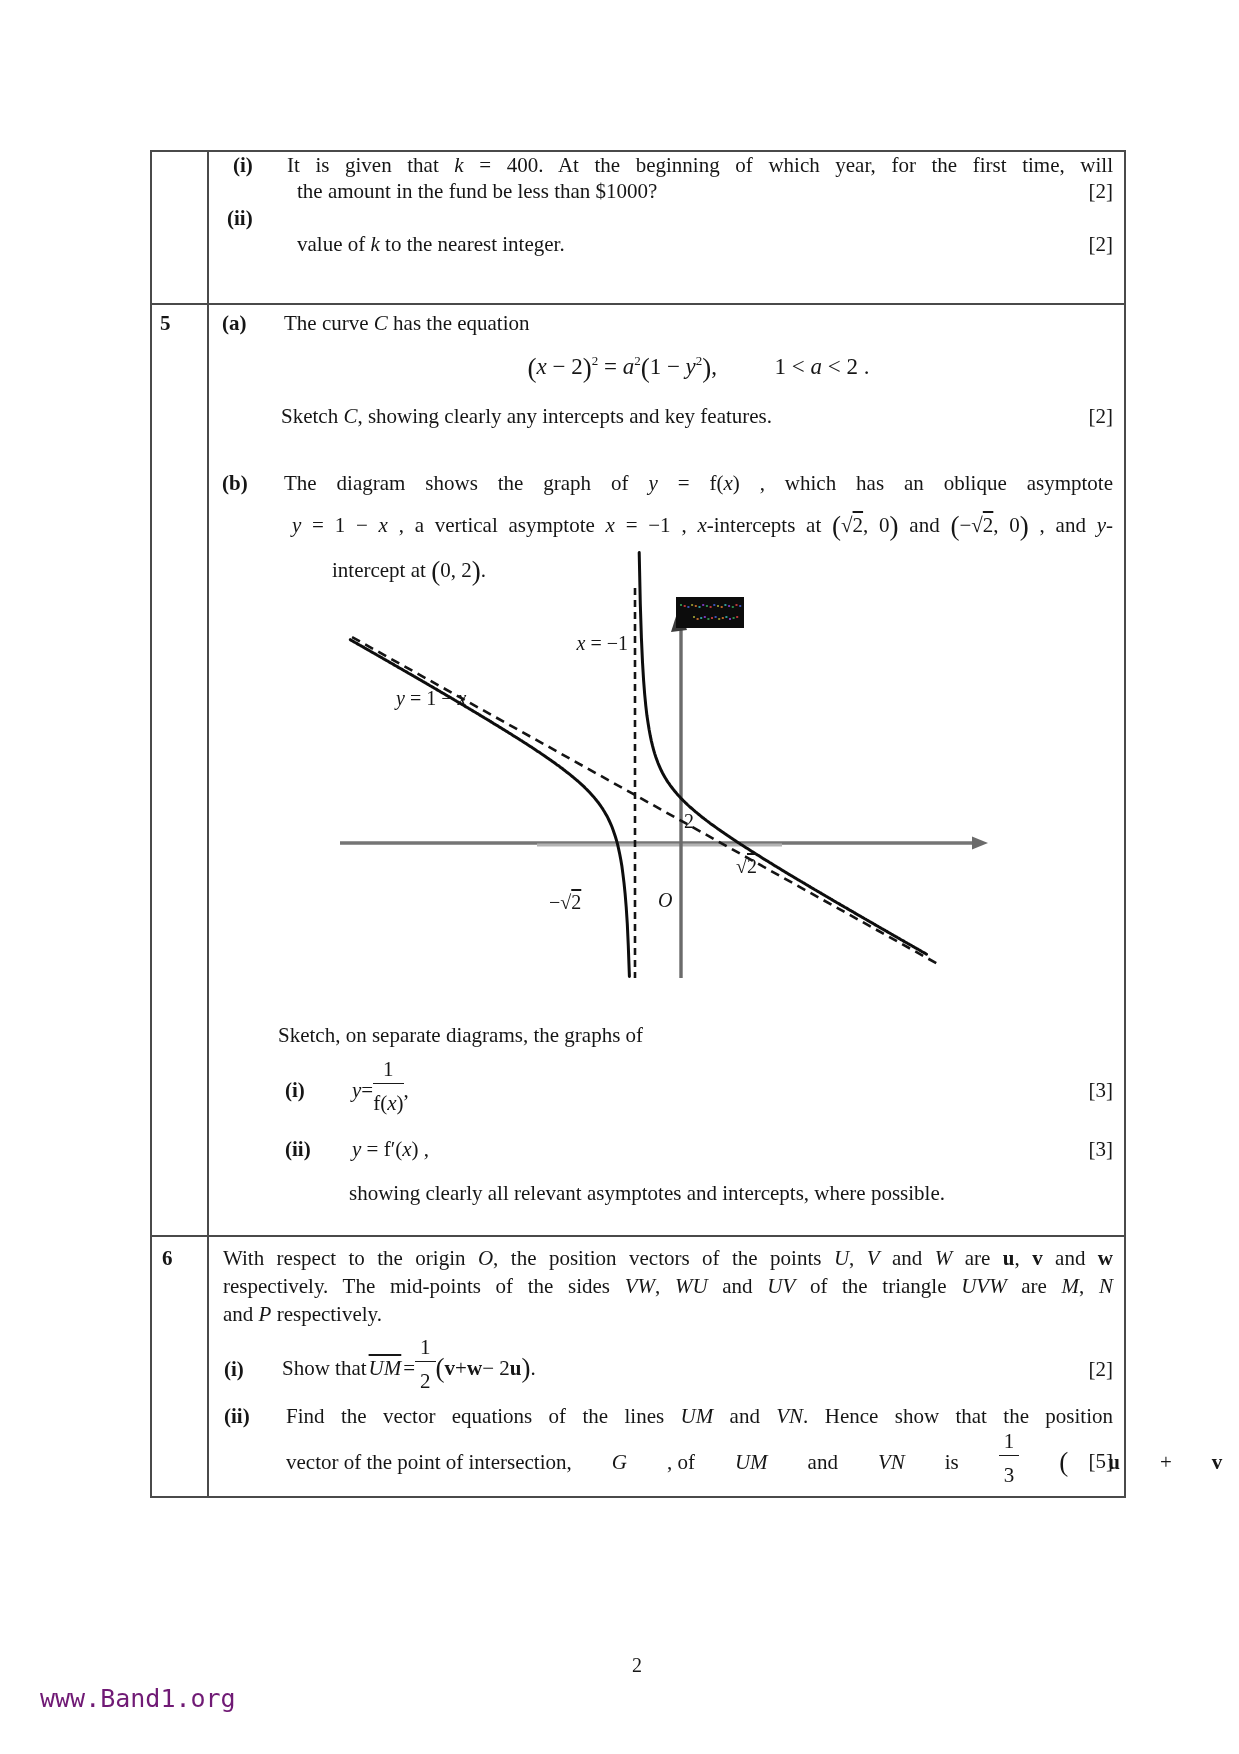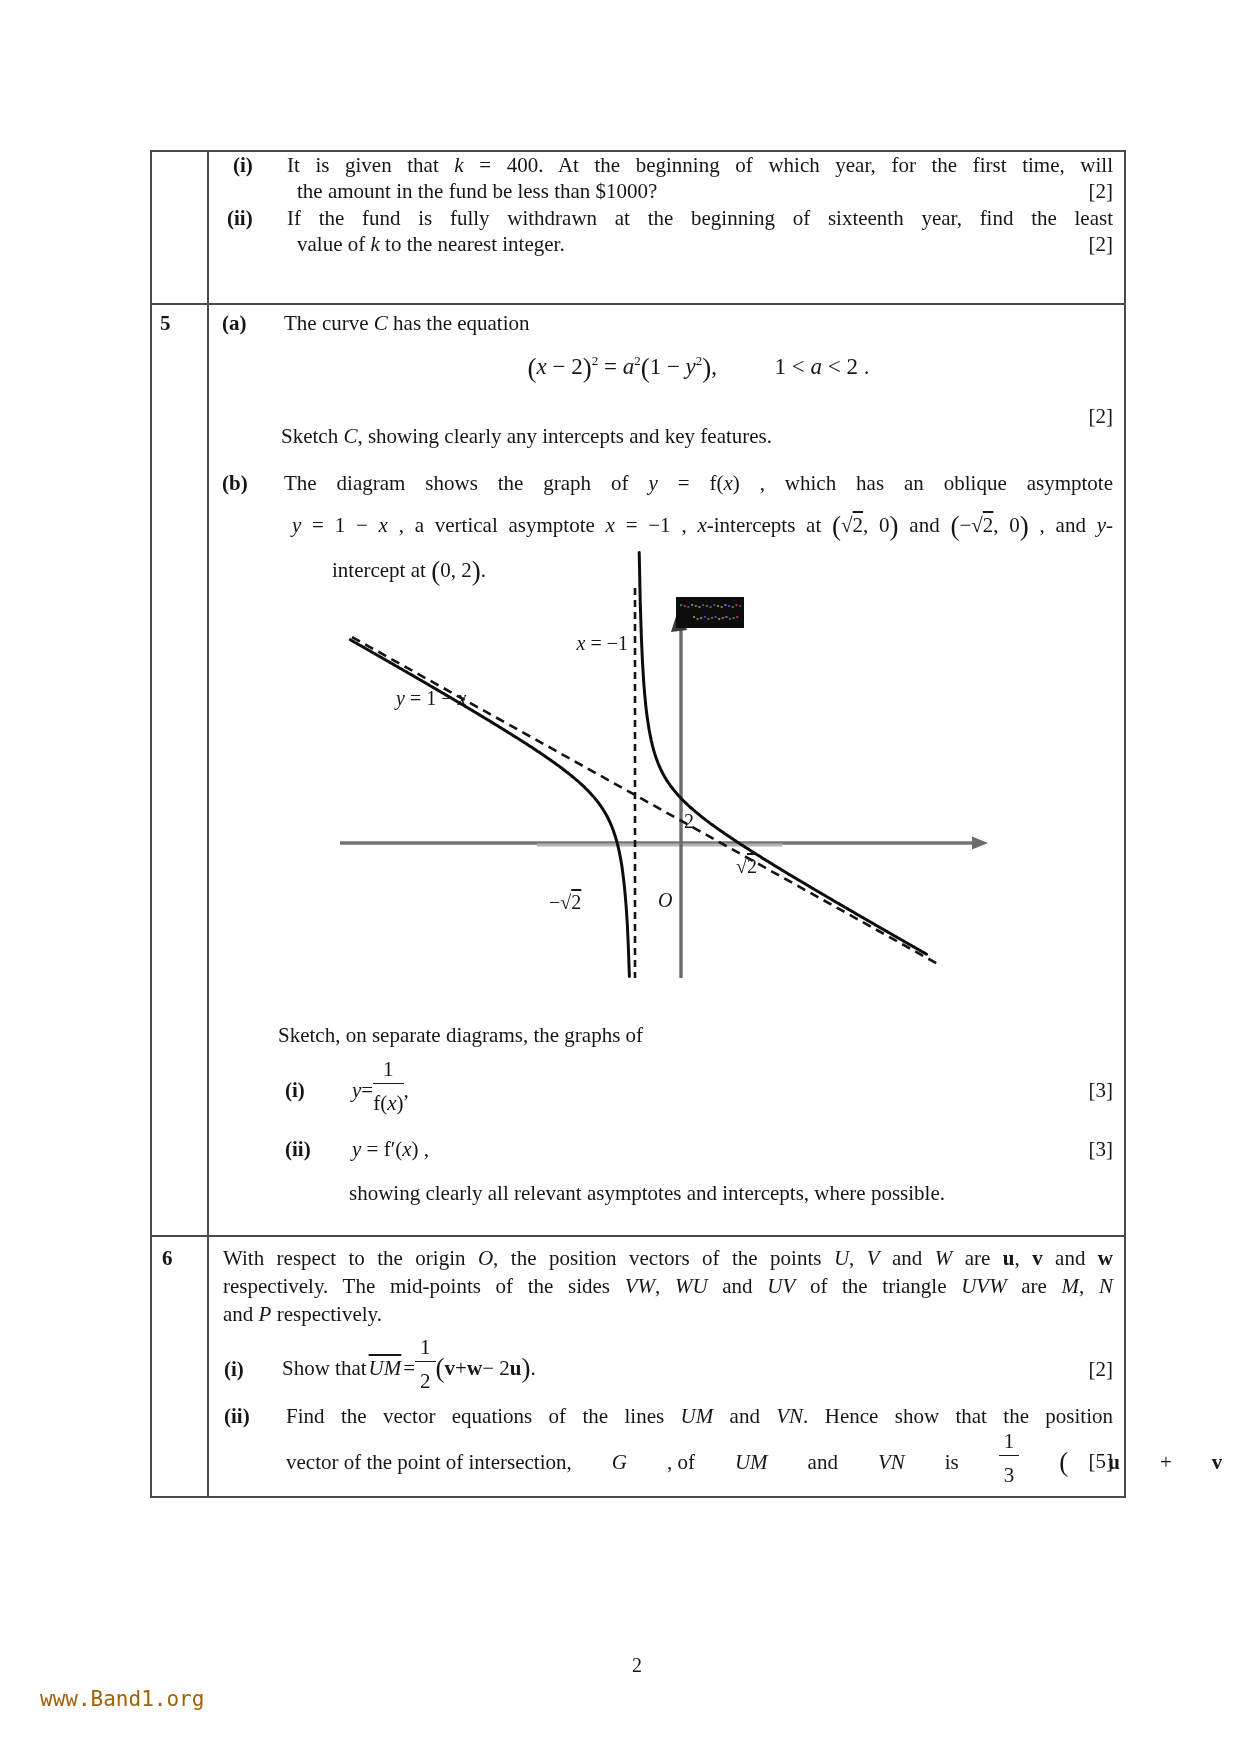--- a/index.html
+++ b/index.html
@@ -35,29 +35,28 @@
   <div class="rule" style="left:1124px;top:150px;width:2px;height:1348px;"></div>
   <div class="rule" style="left:207px;top:150px;width:2px;height:1348px;"></div>
   <div class="rule" style="left:150px;top:303px;width:976px;height:2px;"></div>
   <div class="rule" style="left:150px;top:1235px;width:976px;height:2px;"></div>
 
   <div class="ln bold" style="left:233px;top:152px;">(i)</div>
   <div class="ln jlast" style="left:287px;top:152px;width:826px;">It is given that <i>k</i> = 400. At the beginning of which year, for the first time, will</div>
   <div class="ln" style="left:297px;top:178px;">the amount in the fund be less than $1000?</div>
   <div class="mark" style="top:178px;">[2]</div>
   <div class="ln bold" style="left:227px;top:205px;">(ii)</div>
-  <div class="ln jlast" style="left:287px;top:205px;width:826px;">If the fund is fully withdrawn at the beginning of sixteenth year, find the least</div>
   <div class="ln" style="left:297px;top:231px;">value of <i>k</i> to the nearest integer.</div>
   <div class="mark" style="top:231px;">[2]</div>
 
   <div class="ln bold" style="left:160px;top:310px;">5</div>
   <div class="ln bold" style="left:222px;top:310px;">(a)</div>
   <div class="ln" style="left:284px;top:310px;">The curve <i>C</i> has the equation</div>
   <div class="ln center" style="left:284px;top:344px;width:829px;font-size:23px;line-height:34px;"><span class="bp">(</span><i>x</i> − 2<span class="bp">)</span><sup>2</sup> = <i>a</i><sup>2</sup><span class="bp">(</span>1 − <i>y</i><sup>2</sup><span class="bp">)</span>,   1 &lt; <i>a</i> &lt; 2 .</div>
-  <div class="ln" style="left:281px;top:403px;margin-top:20px;">Sketch <i>C</i>, showing clearly any intercepts and key features.</div>
+  <div class="ln" style="left:281px;top:403px;">Sketch <i>C</i>, showing clearly any intercepts and key features.</div>
   <div class="mark" style="top:403px;">[2]</div>
 
   <div class="ln bold" style="left:222px;top:470px;">(b)</div>
   <div class="ln jlast" style="left:284px;top:470px;width:829px;">The diagram shows the graph of  <i>y</i> = f(<i>x</i>) , which has an oblique asymptote</div>
   <div class="ln jlast" style="left:292px;top:509px;width:821px;line-height:32px;"><i>y</i> = 1 − <i>x</i> , a vertical asymptote  <i>x</i> = −1 , <i>x</i>-intercepts at <span class="bp">(</span><span class="rt">√<span class="vinc">2</span></span>, 0<span class="bp">)</span> and <span class="bp">(</span>−<span class="rt">√<span class="vinc">2</span></span>, 0<span class="bp">)</span> , and <i>y</i>-</div>
   <div class="ln" style="left:292px;top:554px;line-height:32px;margin-left:40px;">intercept at <span class="bp">(</span>0, 2<span class="bp">)</span>.</div>
 
   <svg id="graph-svg" style="position:absolute;left:300px;top:538px;pointer-events:none;" width="724" height="462" viewBox="300 538 724 462">
       <line x1="340" y1="843" x2="975" y2="843" stroke="#757575" stroke-width="3.4"></line>
       <line x1="537" y1="845" x2="782" y2="845" stroke="#b3b3b3" stroke-width="3"></line>
@@ -131,15 +130,15 @@
   <div class="mark" style="top:1356px;">[2]</div>
   <div class="ln bold" style="left:224px;top:1403px;">(ii)</div>
   <div class="ln jlast" style="left:286px;top:1403px;width:827px;">Find the vector equations of the lines <i>UM</i> and <i>VN</i>. Hence show that the position</div>
   <div class="ln" style="left:286px;top:1434px;height:56px;display:flex;align-items:center;gap:40px;">vector of the point of intersection, <i>G</i>, of <i>UM</i> and <i>VN</i> is <span class="frac">
         <span class="num">1</span>
         <span class="den">3</span>
       </span><span class="bp">(</span><b>u</b> + <b>v</b> + <b>w</b><span class="bp">)</span> .</div>
   <div class="mark" style="top:1448px;">[5]</div>
 
   <div class="ln center" style="left:150px;top:1652px;width:974px;font-size:20px;">2</div>
-  <div class="ln mono" style="left:40px;top:1686px;font-size:21px;color:#a16207;">www.Band1.org</div>
+  <div class="ln mono" style="left:40px;top:1686px;font-size:25px;color:#701a75;">www.Band1.org</div>
 
 </div>
 
 </body></html>

